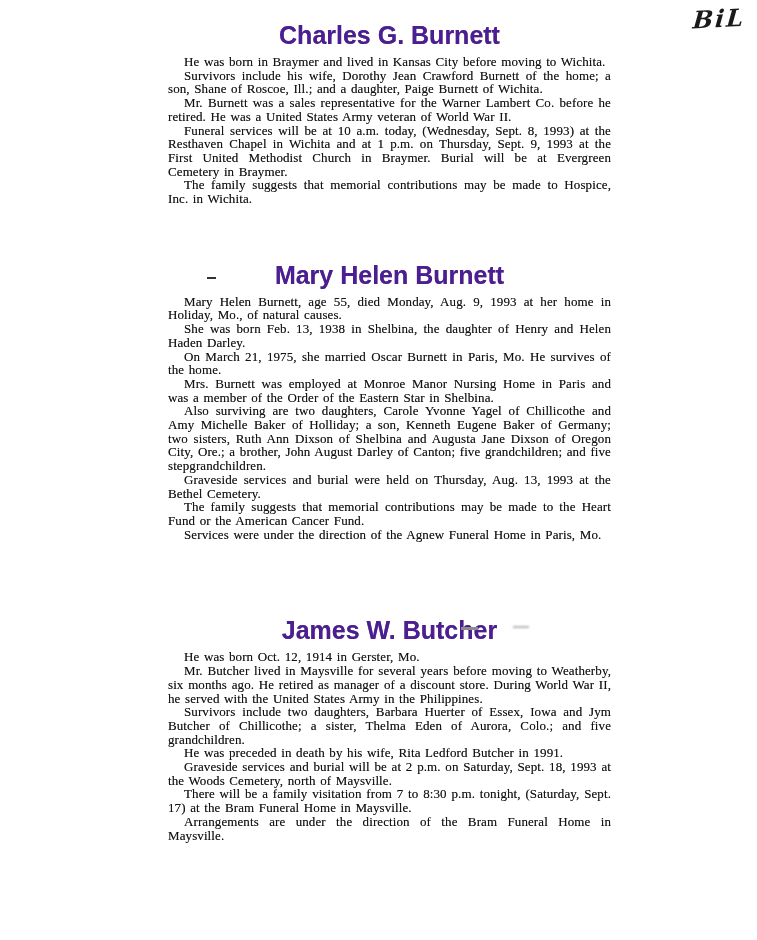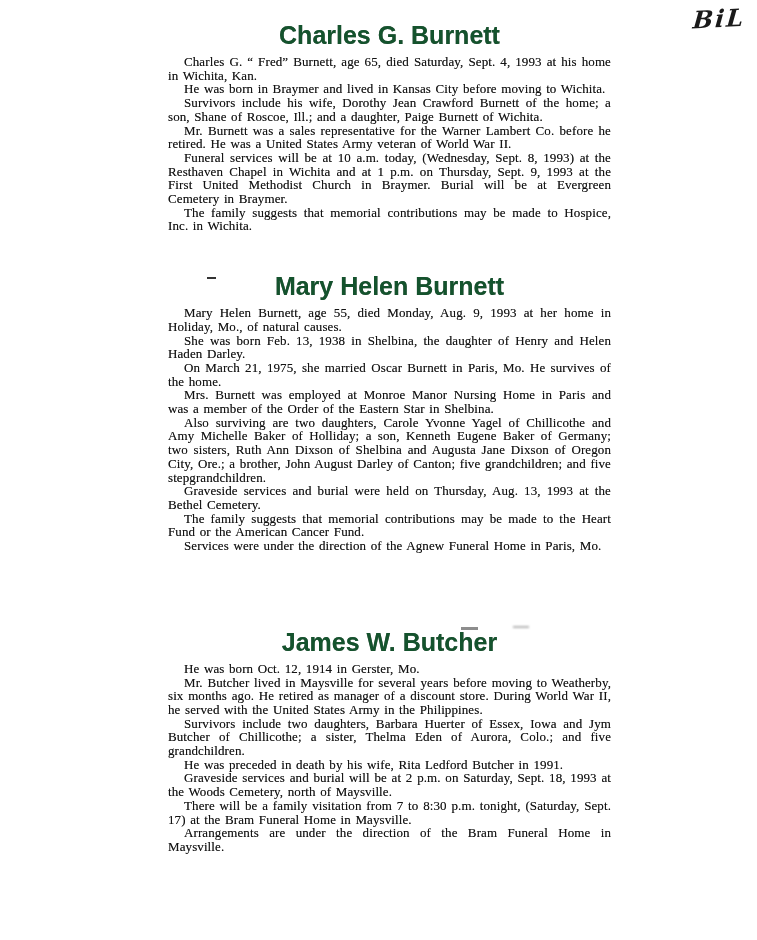--- a/index.html
+++ b/index.html
@@ -38,34 +38,34 @@
     top: 22px;
     width: 443px;
   }
   .obit-title {
     font-family: "Liberation Sans", sans-serif;
     font-weight: bold;
     font-size: 25px;
     line-height: 1.08;
     text-align: center;
     margin: 0 0 6px 0;
-    color: #14532d;
+    color: #4c1d95;
     text-shadow: 0 0 0.6px rgba(0,0,0,0.55);
   }
   .obit-body .para {
     margin: 0;
     font-size: 13px;
     line-height: 13.7px;
     text-align: justify;
     text-indent: 16px;
     word-spacing: 1.2px;
     letter-spacing: 0.1px;
     text-shadow: 0 0 0.5px rgba(0,0,0,0.5);
   }
-  .gap-1 { margin-top: 40px; }
+  .gap-1 { margin-top: 56px; }
   .gap-2 { margin-top: 76px; }
 
   
   .artifact {
     position: absolute;
     background: #222;
   }
   .artifact-dash {
     left: 207px; top: 277px;
     width: 9px; height: 2px;
@@ -89,21 +89,20 @@
 
 <div class="page">
 
   <div class="handwritten-note">BiL</div>
 
   <main class="column">
 
     <section class="obit">
       <h1 class="obit-title">Charles G. Burnett</h1>
       <div class="obit-body">
-          <p class="para">Charles G. “ Fred” Burnett, age 65, died Saturday, Sept. 4, 1993 at his home in Wichita, Kan.</p>
           <p class="para">He was born in Braymer and lived in Kansas City before moving to Wichita.</p>
           <p class="para">Survivors include his wife, Dorothy Jean Crawford Burnett of the home; a son, Shane of Roscoe, Ill.; and a daughter, Paige Burnett of Wichita.</p>
           <p class="para">Mr. Burnett was a sales representative for the Warner Lambert Co. before he retired. He was a United States Army veteran of World War II.</p>
           <p class="para">Funeral services will be at 10 a.m. today, (Wednesday, Sept. 8, 1993) at the Resthaven Chapel in Wichita and at 1 p.m. on Thursday, Sept. 9, 1993 at the First United Methodist Church in Braymer. Burial will be at Evergreen Cemetery in Braymer.</p>
           <p class="para">The family suggests that memorial contributions may be made to Hospice, Inc. in Wichita.</p>
         </div>
     </section>
 
     <section class="obit gap-1">
       <h1 class="obit-title">Mary Helen Burnett</h1>

